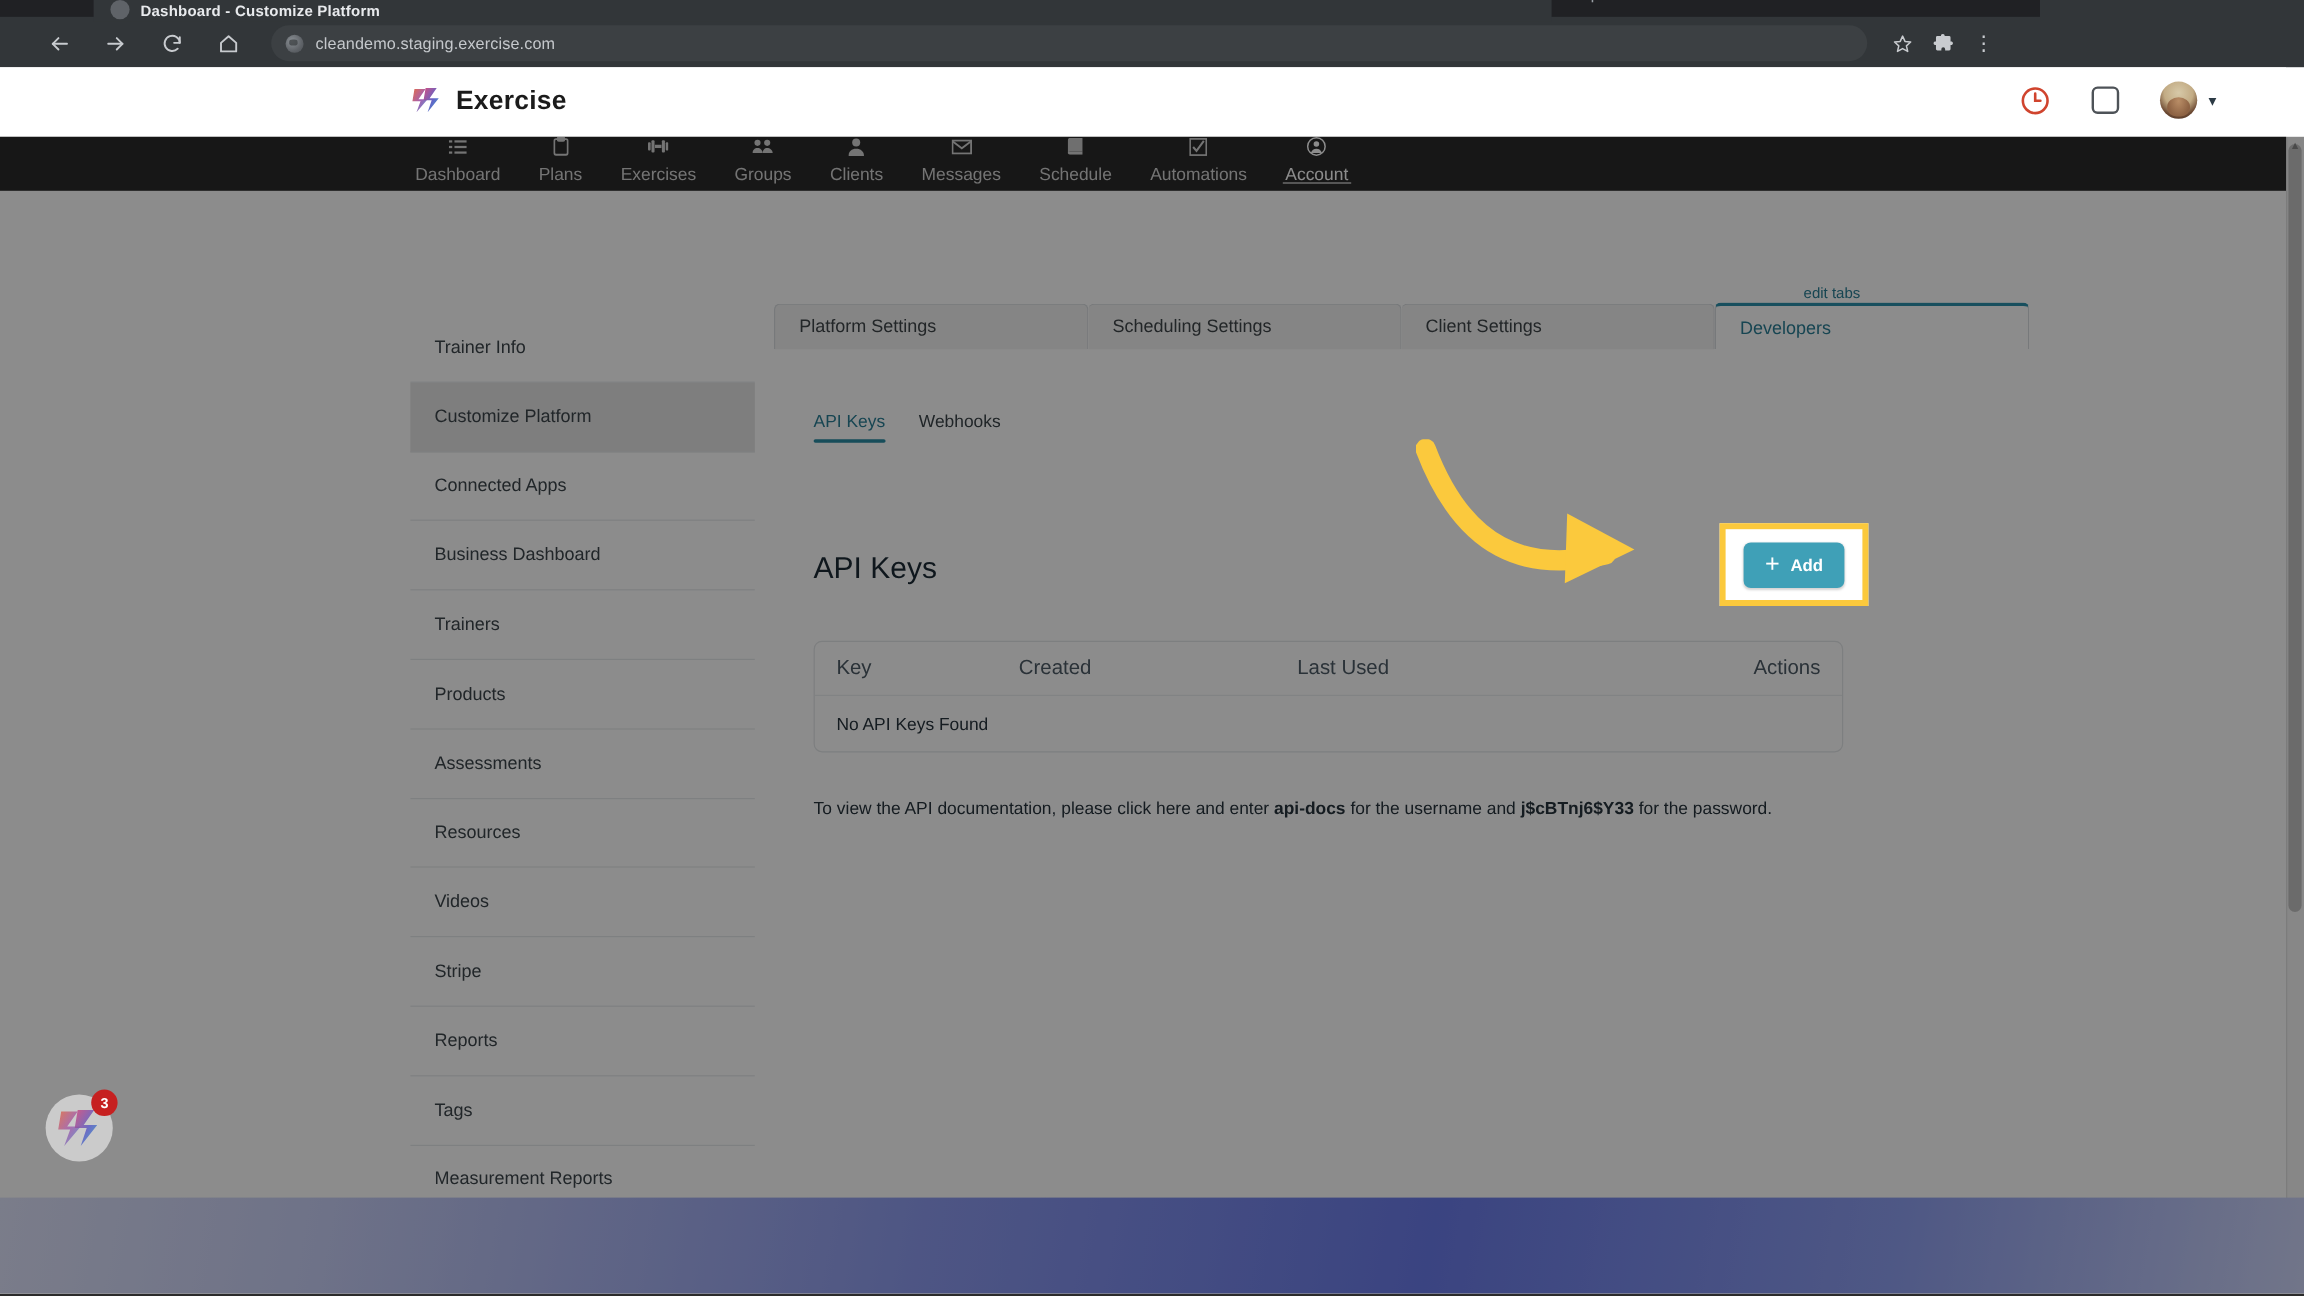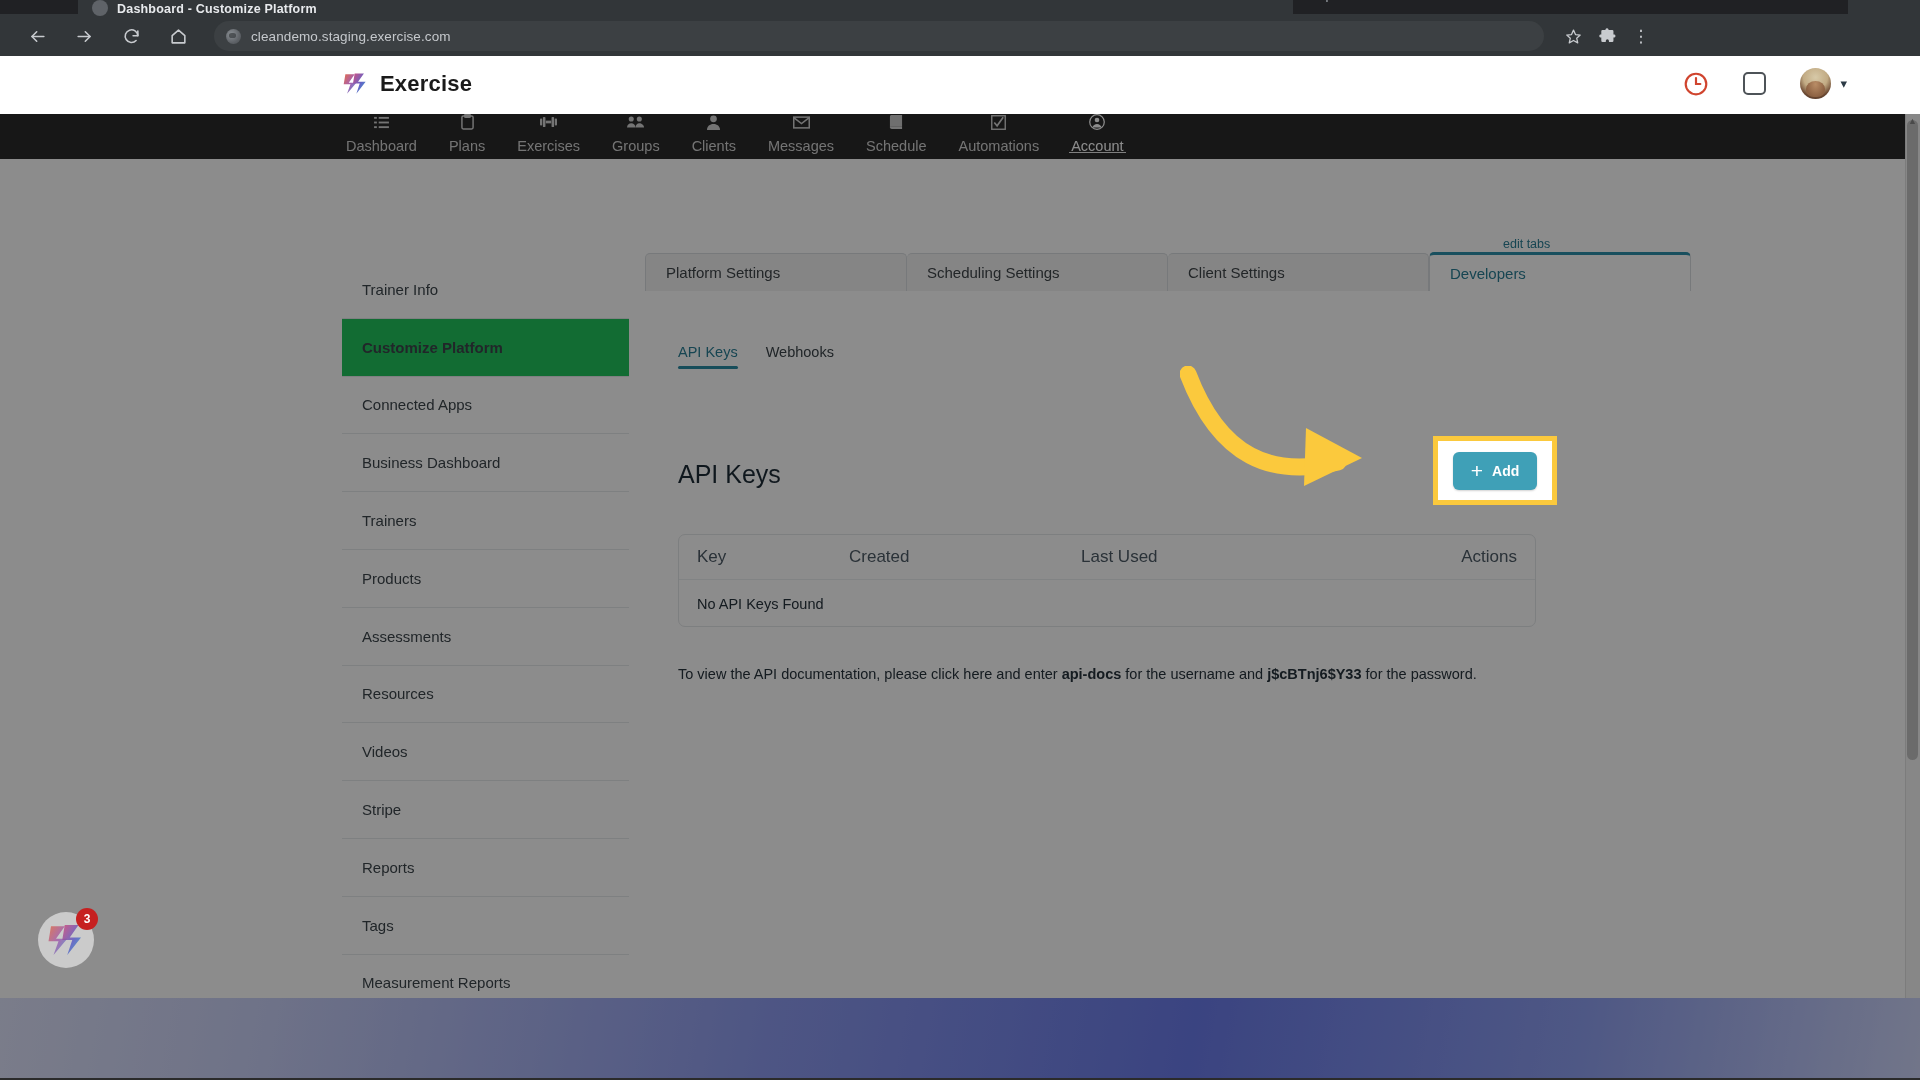--- a/index.html
+++ b/index.html
@@ -9,21 +9,21 @@
     background: #2b2b2b;
     font-family: "Liberation Sans", sans-serif;
   }
 
   
   #browser-chrome {
     position: absolute; left: 0; top: 0; width: 1920px; height: 58px;
     background: #323639;
   }
   #tab-strip {
-    position: absolute; left: 0; top: 0; width: 1848px; height: 14px;
+    position: absolute; left: 0; top: 0; width: 1700px; height: 14px;
     background: #202124;
   }
   #tab-active {
     position: absolute; left: 78px; top: -22px; width: 1215px; height: 40px;
     background: #323639; border-radius: 10px 10px 0 0;
     display: flex; align-items: flex-end; padding: 0 14px 2px 14px; gap: 9px;
     overflow: hidden;
   }
   #tab-favicon {
     width: 16px; height: 16px; border-radius: 50%;
@@ -31,21 +31,21 @@
   }
   #tab-title {
     font-size: 12.5px; color: #e8eaed; white-space: nowrap;
     font-weight: 600; letter-spacing: .2px;
   }
   #tab-plus {
     position: absolute; left: 1310px; top: -18px; width: 34px; height: 32px;
     color: #9aa0a6; font-size: 17px; text-align: center; line-height: 32px;
   }
   #nav-row {
-    position: absolute; left: 4px; top: 14px; width: 1668px; height: 44px;
+    position: absolute; left: 16px; top: 14px; width: 1668px; height: 44px;
     display: flex; align-items: center; padding: 0 16px;
   }
   .nav-btn {
     width: 34px; height: 34px; margin-right: 13px;
     display: flex; align-items: center; justify-content: center;
     color: #c8cbcf; border-radius: 50%;
   }
   .nav-btn svg { display: block; }
   #omnibox {
     flex: 1; height: 30px; background: #3c4043; border-radius: 15px;
@@ -169,21 +169,21 @@
 
   #doc-note { position: absolute; left: 678px; top: 610px; font-size: 14.5px; color: #27333c; }
   #doc-note b { font-weight: 700; }
 
   
   #sidebar { position: absolute; left: 342px; top: 205px; width: 287px; text-align: center; }
   .side-item {
     height: 57.8px; display: flex; align-items: center; padding-left: 20px;
     font-size: 15px; color: #3d464c; border-bottom: 1px solid #e6e9eb;
   }
-  .side-item.active { background: #22c55e; font-weight: bold; }
+  .side-item.active { background: #e5e5e5; }
 
   
   #bottom-strip {
     position: absolute; left: 0; bottom: 0; width: 1920px; height: 80px;
     background: linear-gradient(100deg,#dfe3fb 0%,#c9d0f7 14%,#8e9cf0 40%,#6b7ceb 62%,#8fa0f2 82%,#cfd6fa 100%);
   }
   #scrollbar {
     position: absolute; right: 0; top: 58px; width: 15px; height: 942px;
     background: #f6f6f6; border-left: 1px solid #e2e2e2;
   }

